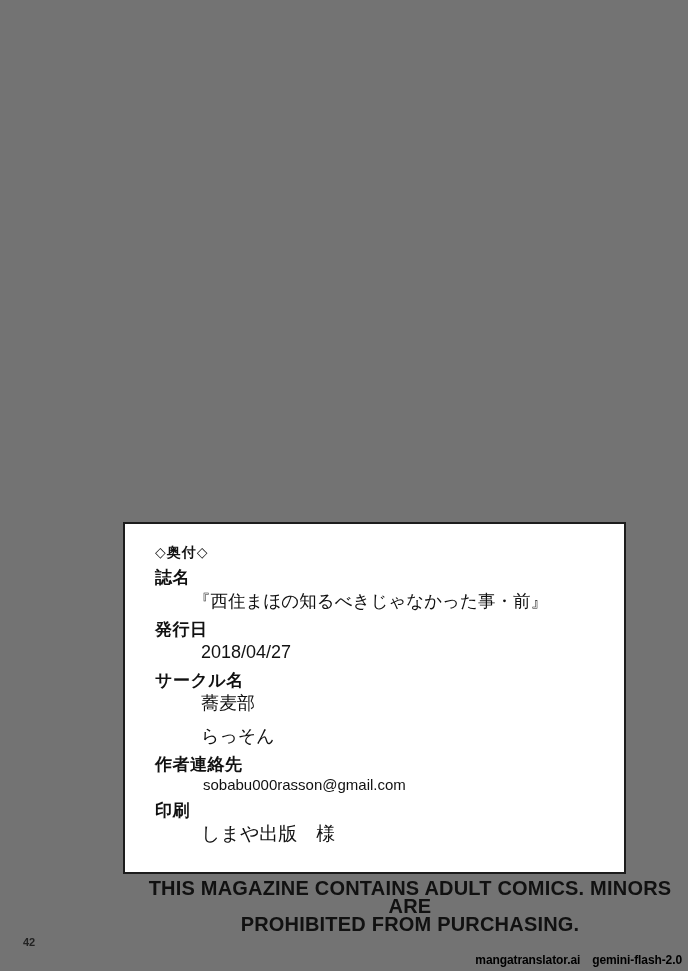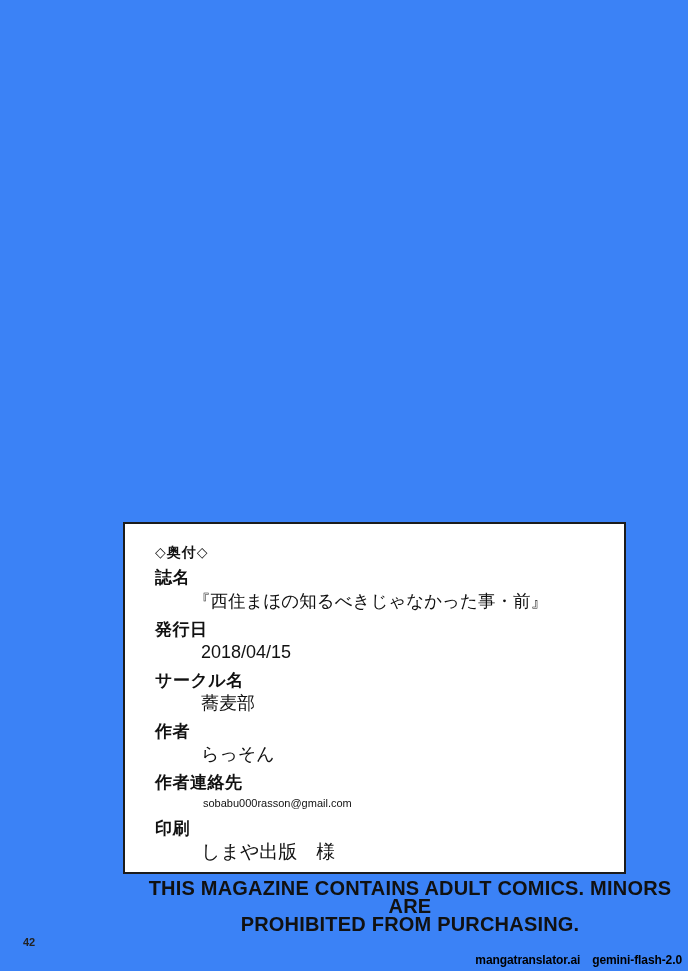--- a/index.html
+++ b/index.html
@@ -4,21 +4,21 @@
 <style>
   html, body {
     margin: 0;
     padding: 0;
     background: #ffffff;
   }
   .page {
     position: relative;
     width: 688px;
     height: 971px;
-    background: #3b82f6;
+    background: #737373;
     overflow: hidden;
     font-family: "Liberation Sans", "DejaVu Sans", sans-serif;
     color: #111111;
   }
   .colophon-box {
     position: absolute;
     left: 123px;
     top: 522px;
     width: 503px;
     height: 352px;
@@ -50,21 +50,21 @@
   }
   
   .field:nth-child(2) .value {   
     margin-left: 38px;
     font-size: 17.5px;
     line-height: 26px;
     font-weight: 400;
   }
   .field:nth-child(6) .value {   
     margin-left: 48px;
-    font-size: 11px;
+    font-size: 15px;
     line-height: 20px;
     font-weight: 400;
   }
   .field:nth-child(7) .value {   
     font-size: 19px;
     line-height: 26px;
   }
   .warning {
     position: absolute;
     left: 132px;
@@ -105,30 +105,29 @@
   <div class="colophon-box">
     <div class="colophon-header">◇奥付◇</div>
 
     <div class="field">
       <div class="label">誌名</div>
       <div class="value">『西住まほの知るべきじゃなかった事・前』</div>
     </div>
 
     <div class="field">
       <div class="label">発行日</div>
-      <div class="value">2018/04/15</div>
+      <div class="value">2018/04/27</div>
     </div>
 
     <div class="field">
       <div class="label">サークル名</div>
       <div class="value">蕎麦部</div>
     </div>
 
     <div class="field">
-      <div class="label">作者</div>
       <div class="value">らっそん</div>
     </div>
 
     <div class="field">
       <div class="label">作者連絡先</div>
       <div class="value">sobabu000rasson@gmail.com</div>
     </div>
 
     <div class="field">
       <div class="label">印刷</div>

